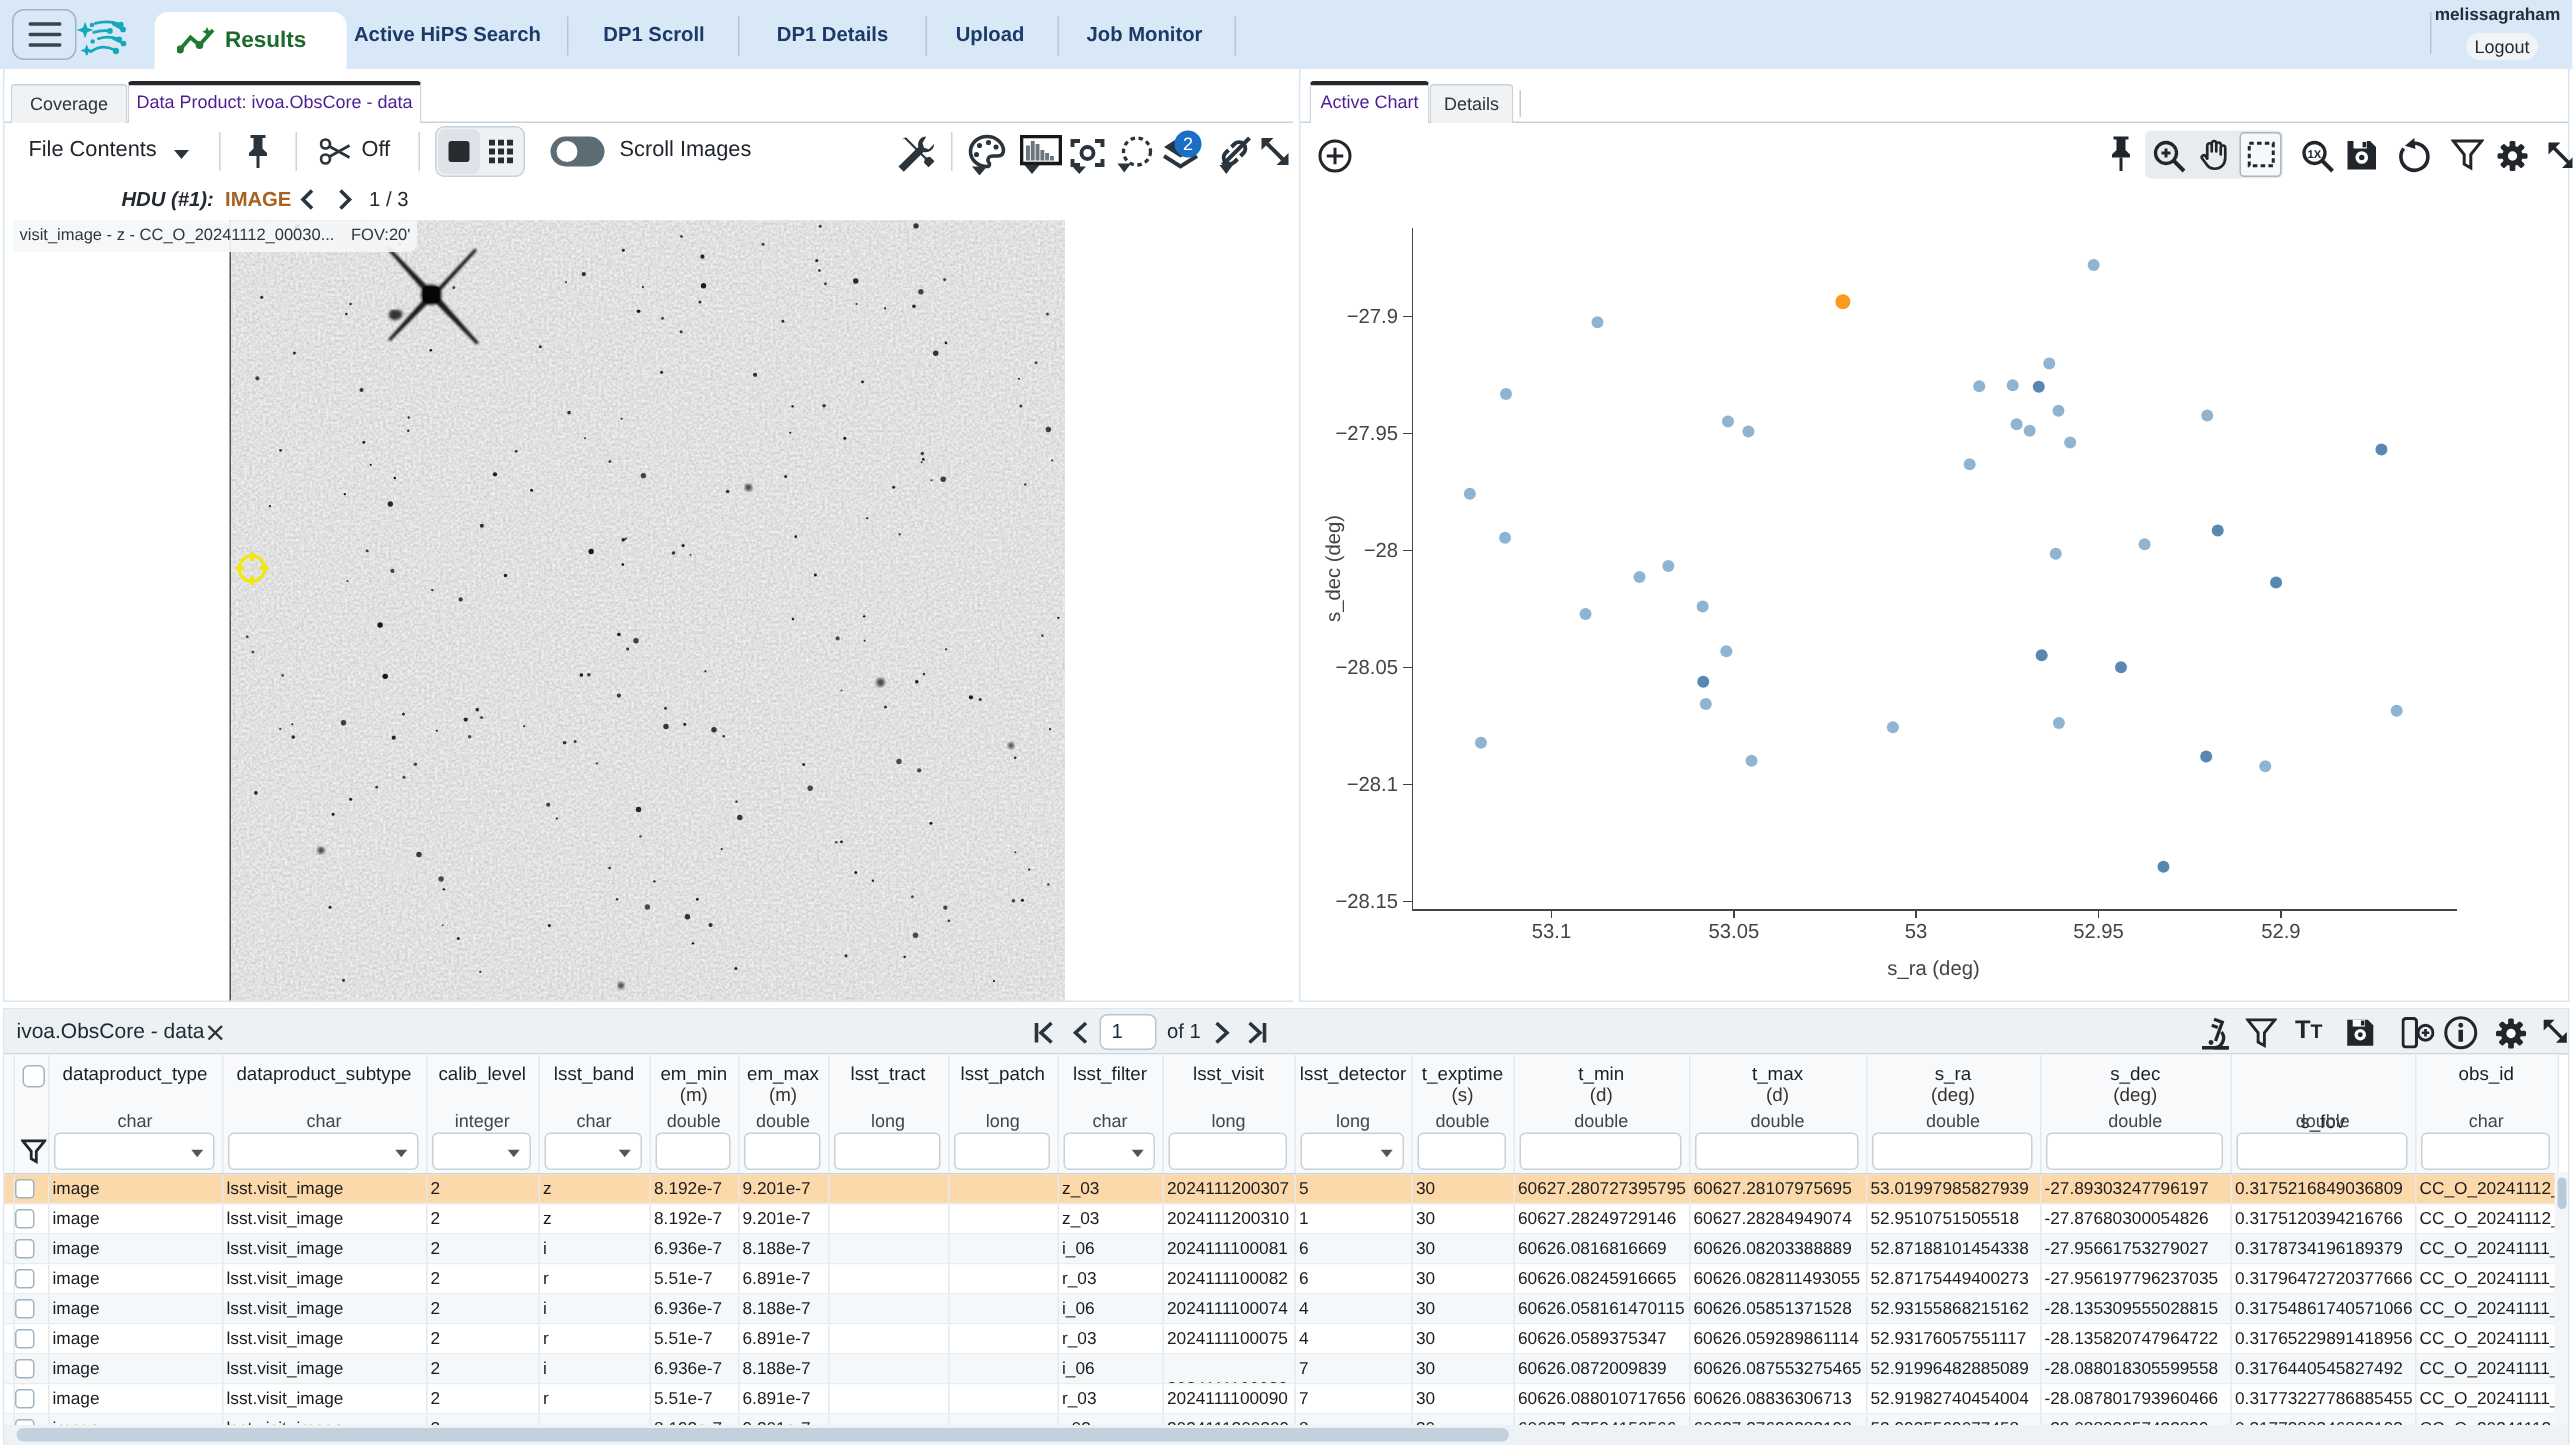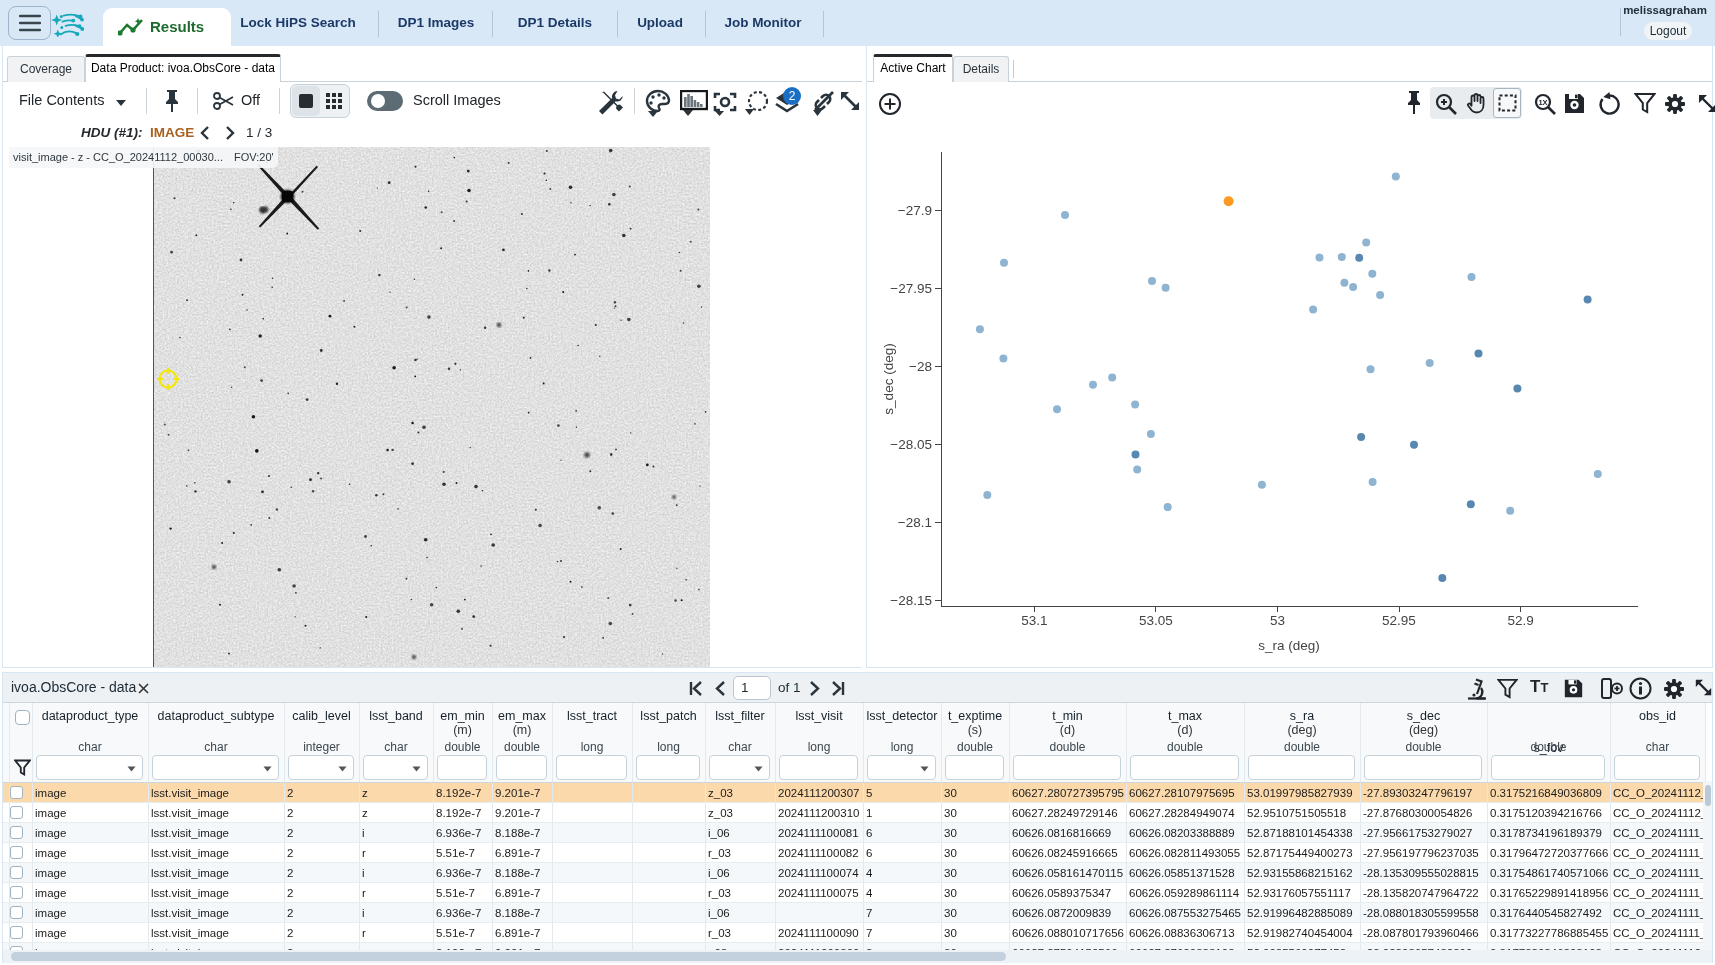--- a/index.html
+++ b/index.html
@@ -18,21 +18,21 @@
   #leftpanel  { position:absolute; left:2px;  top:46px; width:860px; height:622px; background:#fff;
      border-left:1px solid #d6e6f4; border-bottom:1px solid #d6e6f4;}
   #rightpanel { position:absolute; left:866px; top:46px; width:847px; height:622px; background:#fff;
      border:1px solid #d6e6f4; border-top:none; }
   #tablepanel { position:absolute; left:2px; top:672px; width:1711px; height:291px; background:#fff;
      border:1px solid #d6e6f4; }
   .tabrow { position:absolute; left:0; top:8px; width:100%; height:28px; border-bottom:1px solid #c9d2d9; background:#fff; }
   .tab { position:absolute; top:2px; height:26px; line-height:24px; font-size:12px; color:#2a343c;
      background:#f0f2f4; border:1px solid #c9d2d9; border-bottom:none; text-align:center;
      border-radius:3px 3px 0 0; white-space:nowrap; overflow:hidden;}
-  .tab.active { background:#fff; border-top:3px solid #26292c; top:0; height:28px; color:#000000; line-height:23px;}
+  .tab.active { background:#fff; border-top:3px solid #26292c; top:0; height:28px; color:#4c1d95; line-height:23px;}
   
   .vsep { position:absolute; width:1px; background:#ccd4da; }
   svg { display:block; }
   
   #ttitle { position:absolute; left:0; top:0; width:100%; height:30px; background:#edf1f4;
     border-bottom:1px solid #ccd6dd; font-size:14px; color:#1c2a33; }
   .th { position:absolute; text-align:center; font-size:12.5px; color:#17202a; }
   .thtype { position:absolute; text-align:center; font-size:12px; color:#3c474f; }
   .finput { position:absolute; height:25px; background:#fff; border:1px solid #c6d2da; border-radius:4px; }
   .cellline { position:absolute; top:0; bottom:0; width:1px; background:#e3eaef; }
@@ -80,23 +80,23 @@
     </svg>
     <div id="resultstab">
       <svg class="abs" style="left:15px;top:9px" width="26" height="20" viewBox="0 0 26 20">
         <path d="M2 16 L9 8 L15 13 L24 3" stroke="#1e7a2f" stroke-width="2.6" fill="none"></path>
         <circle cx="2" cy="16" r="2.6" fill="#1e7a2f"></circle>
           <circle cx="15" cy="13" r="2.6" fill="#1e7a2f"></circle>
         <path d="M20 1 l1 2.2 2.2 1 -2.2 1 -1 2.2 -1 -2.2 -2.2 -1 2.2 -1z" fill="#1e7a2f"></path>
       </svg>
       <span style="position:absolute;left:47px;top:0;line-height:38px;font-size:15px;">Results</span>
     </div>
-    <div class="navtab" style="left:236px;width:124px;">Lock HiPS Search</div>
+    <div class="navtab" style="left:236px;width:124px;">Active HiPS Search</div>
     <div class="navsep" style="left:378px;"></div>
-    <div class="navtab" style="left:394px;width:84px;">DP1 Images</div>
+    <div class="navtab" style="left:394px;width:84px;">DP1 Scroll</div>
     <div class="navsep" style="left:492px;"></div>
     <div class="navtab" style="left:509px;width:92px;">DP1 Details</div>
     <div class="navsep" style="left:617px;"></div>
     <div class="navtab" style="left:634px;width:52px;">Upload</div>
     <div class="navsep" style="left:705px;"></div>
     <div class="navtab" style="left:722px;width:82px;">Job Monitor</div>
     <div class="navsep" style="left:823px;"></div>
     <div class="navsep" style="left:1620px;top:8px;height:28px;"></div>
     <div class="abs" style="left:1622px;top:4px;width:86px;text-align:center;font-size:11.5px;font-weight:700;color:#22303a;">melissagraham</div>
     <div class="abs" style="left:1644px;top:22px;width:48px;height:18px;background:#f1f4f7;border-radius:9px;text-align:center;line-height:18px;font-size:12px;color:#1c2a33;">Logout</div>

